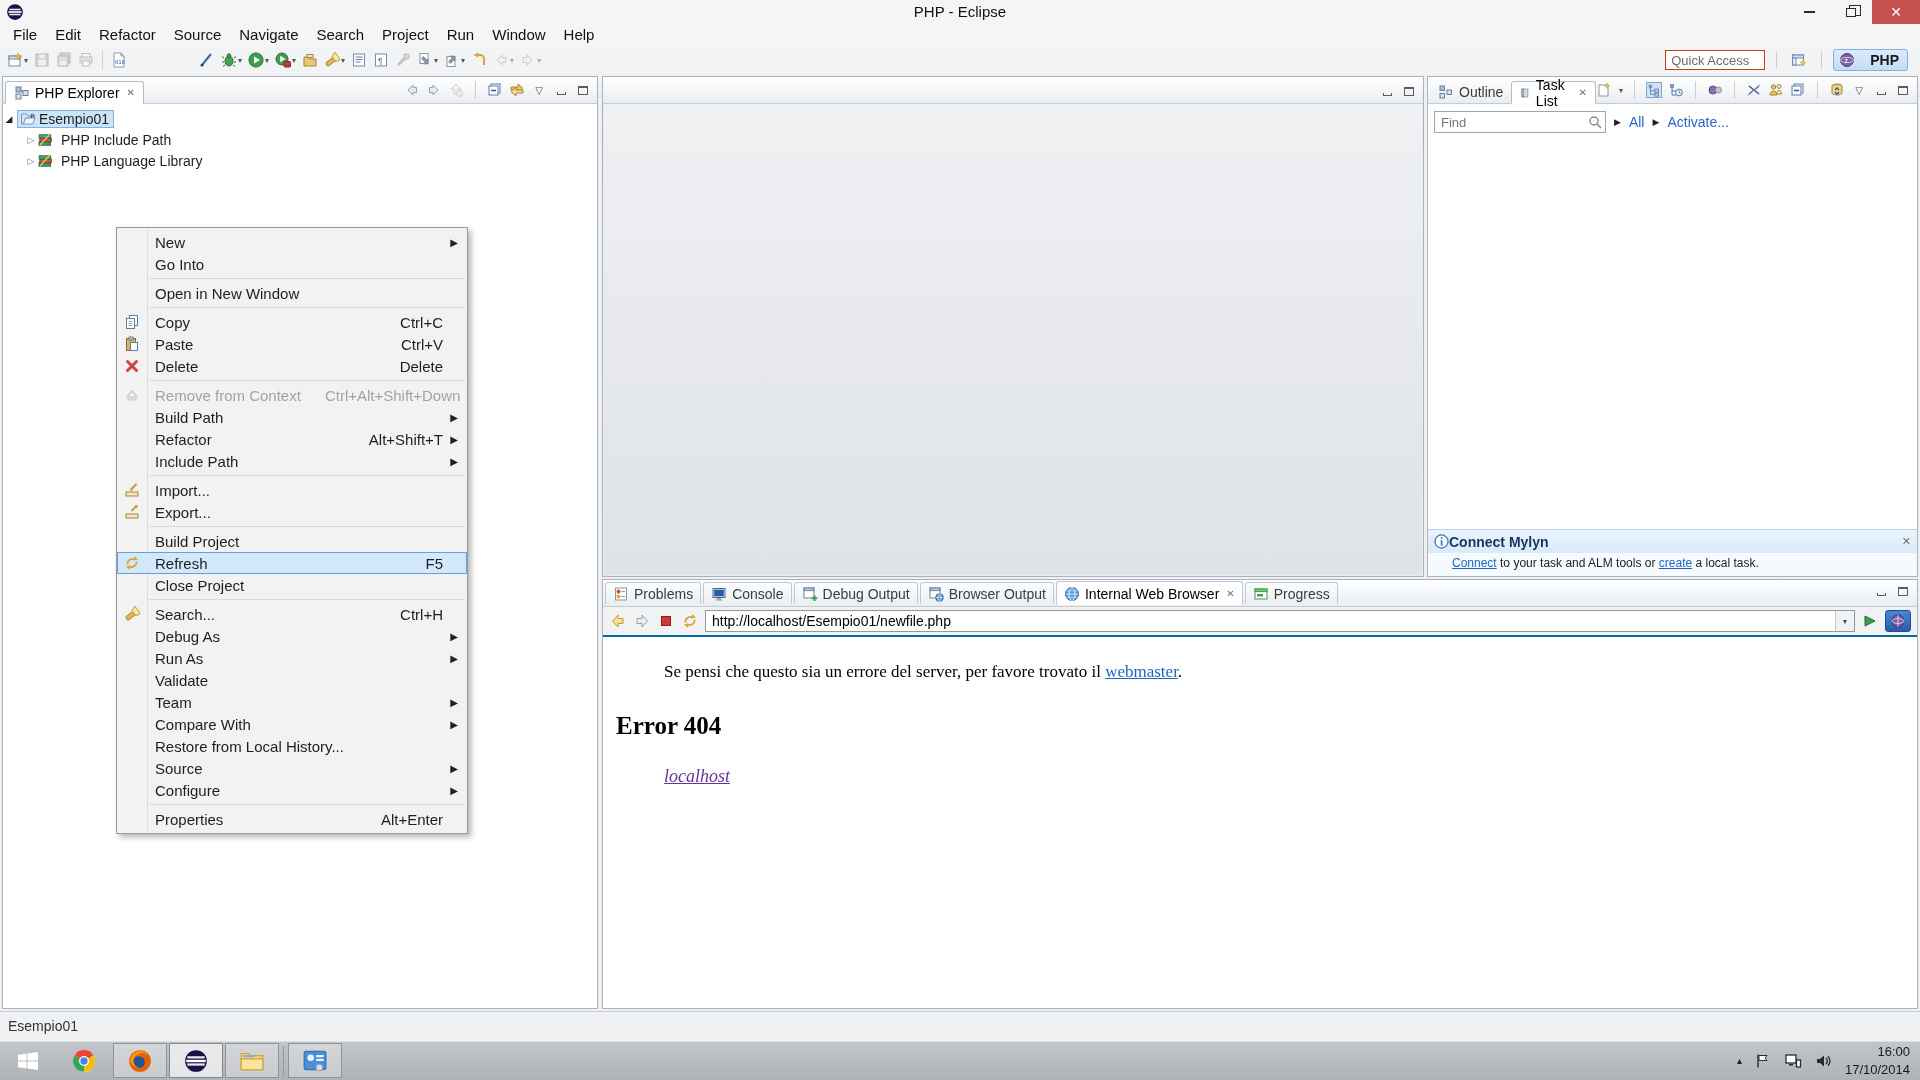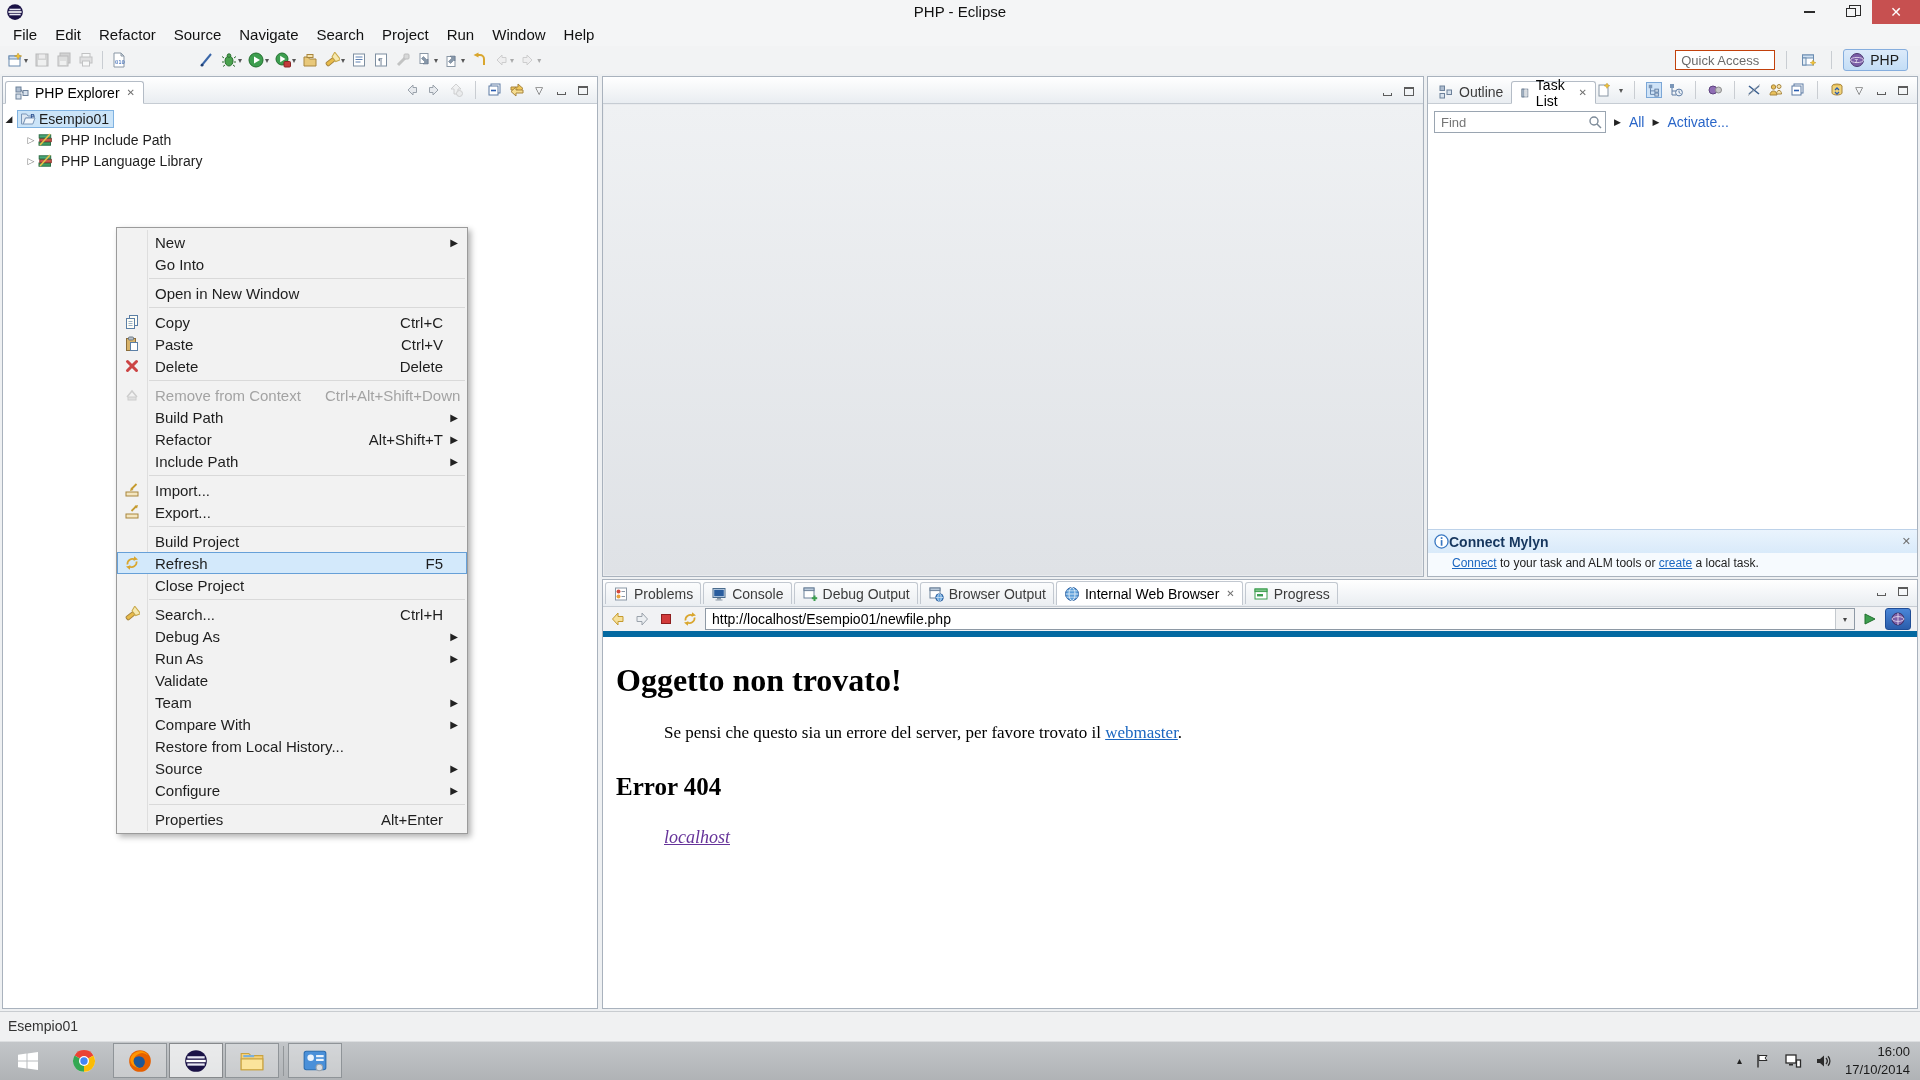--- a/index.html
+++ b/index.html
@@ -32,22 +32,22 @@
   .tbtn { height:24px; display:flex; align-items:center; padding:0 2px; margin:0 1px; }
   .dd { font-size:8px; color:#555; margin-left:1px; }
   .tsep { width:1px; height:18px; background:#c9cdd2; margin:0 5px; }
   .tspace { width:66px; }
   .i16 { width:16px; height:16px; display:inline-block; }
   .dis { opacity:.45; filter:grayscale(1); }
   #toolbar-right { margin-left:auto; display:flex; align-items:center; gap:6px; padding-right:8px; }
   #quick-access { width:100px; height:20px; border:1px solid #c2410c; background:#fff; font-size:13px;
                   padding:0 5px; color:#333; font-family:inherit; }
   #quick-access::placeholder { color:#6b6b6b; }
-  .persp-btn { display:flex; align-items:center; gap:5px; background:linear-gradient(#dceafa,#c3ddf6);
-               border:1px solid #86aede; border-radius:3px; padding:2px 8px 2px 5px; font-size:14px; font-weight:normal; color:#1a1a1a;}
+  .persp-btn { display:flex; align-items:center; gap:15px; background:linear-gradient(#dceafa,#c3ddf6);
+               border:1px solid #86aede; border-radius:3px; padding:2px 8px 2px 5px; font-size:14px; font-weight:bold; color:#1a1a1a;}
 
   
   #workbench { position:absolute; top:74px; left:0; right:0; bottom:69px; background:#eef0f2; }
   .panel { position:absolute; border:1px solid #a9b2bd; background:#fff; }
   .view-header { height:27px; background:linear-gradient(#ffffff,#e9edf1); border-bottom:1px solid #c6ccd3;
                  display:flex; align-items:flex-end; padding:0 2px; }
   .tab { display:flex; align-items:center; gap:5px; height:23px; padding:0 8px; font-size:14px; color:#3c3c3c; }
   .tab.active { background:#fff; border:1px solid #b4bcc6; border-bottom:1px solid #fff; margin-bottom:-1px;
                 border-radius:3px 3px 0 0; color:#000; }
   .tab-close { font-size:10px; color:#6f6f6f; margin-left:2px; }
@@ -89,21 +89,21 @@
   #mylyn .m-body { background:#f6fAfe; padding:3px 6px 6px 24px; font-size:12px; color:#222; }
   #mylyn a, .ulink { color:#1a66c0; text-decoration:underline; }
 
   
   #bottom-panel { left:602px; top:505px; right:2px; bottom:2px; }
   #bottom-panel .view-header { align-items:center; }
   .btab { display:flex; align-items:center; gap:5px; height:22px; padding:0 7px; font-size:14px; color:#3c3c3c;
           background:linear-gradient(#fbfcfd,#eceff2); border:1px solid #c2c8d0; border-bottom:none;
           border-radius:3px 3px 0 0; margin-right:2px; }
   .btab.active { background:#fff; height:24px; color:#000; }
-  #url-row { height:30px; background:#f1f2f4; border-bottom:6px solid #0369a1; display:flex; align-items:center;
+  #url-row { height:30px; background:#f1f2f4; border-bottom:2px solid #0369a1; display:flex; align-items:center;
              padding:0 6px; gap:6px; }
   .nav-ico { width:18px; height:18px; display:flex; align-items:center; justify-content:center; }
   .url-wrap { flex:1; position:relative; height:22px; }
   #url-input { width:100%; height:22px; border:1px solid #8e99a5; font-size:14px; padding:0 22px 0 6px;
                font-family:inherit; color:#000; background:#fff; }
   .url-dd { position:absolute; right:1px; top:1px; width:19px; height:20px; background:#f0f1f2;
             border-left:1px solid #c4c9ce; display:flex; align-items:center; justify-content:center;
             font-size:8px; color:#444; }
   .go-ext { width:26px; height:22px; border-radius:3px; background:linear-gradient(#4a86d8,#2a5dab);
             border:1px solid #1f4d96; display:flex; align-items:center; justify-content:center; }
@@ -699,21 +699,20 @@
       <span class="go-ext">
           <svg width="16" height="16" viewBox="0 0 16 16">
             <circle cx="8" cy="8" r="6" fill="#7b5ea7" stroke="#3d2c5e"></circle>
             <ellipse cx="8" cy="8" rx="6" ry="2.4" fill="none" stroke="#d8cce8"></ellipse>
             <line x1="8" y1="2" x2="8" y2="14" stroke="#d8cce8"></line>
           </svg>
         </span>
     </div>
 
     <div id="browser-body">
-      <h1>Oggetto non trovato!</h1>
       <div class="bq">
         <span>Se pensi che questo sia un errore del server, per favore trovato il </span><span class="ulink">webmaster</span><span>.</span>
       </div>
       <h2>Error 404</h2>
       <span class="host-link">localhost</span>
     </div>
   </div>
 </div>
 
 <div id="context-menu">

